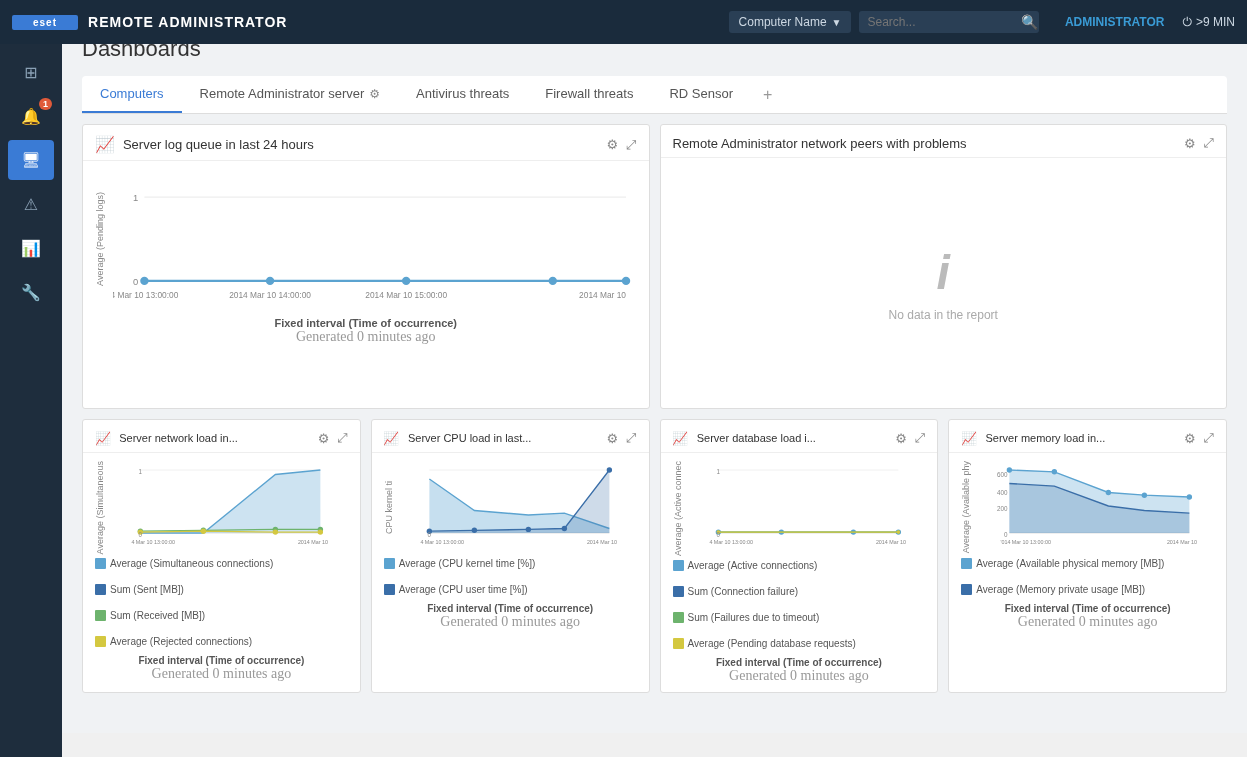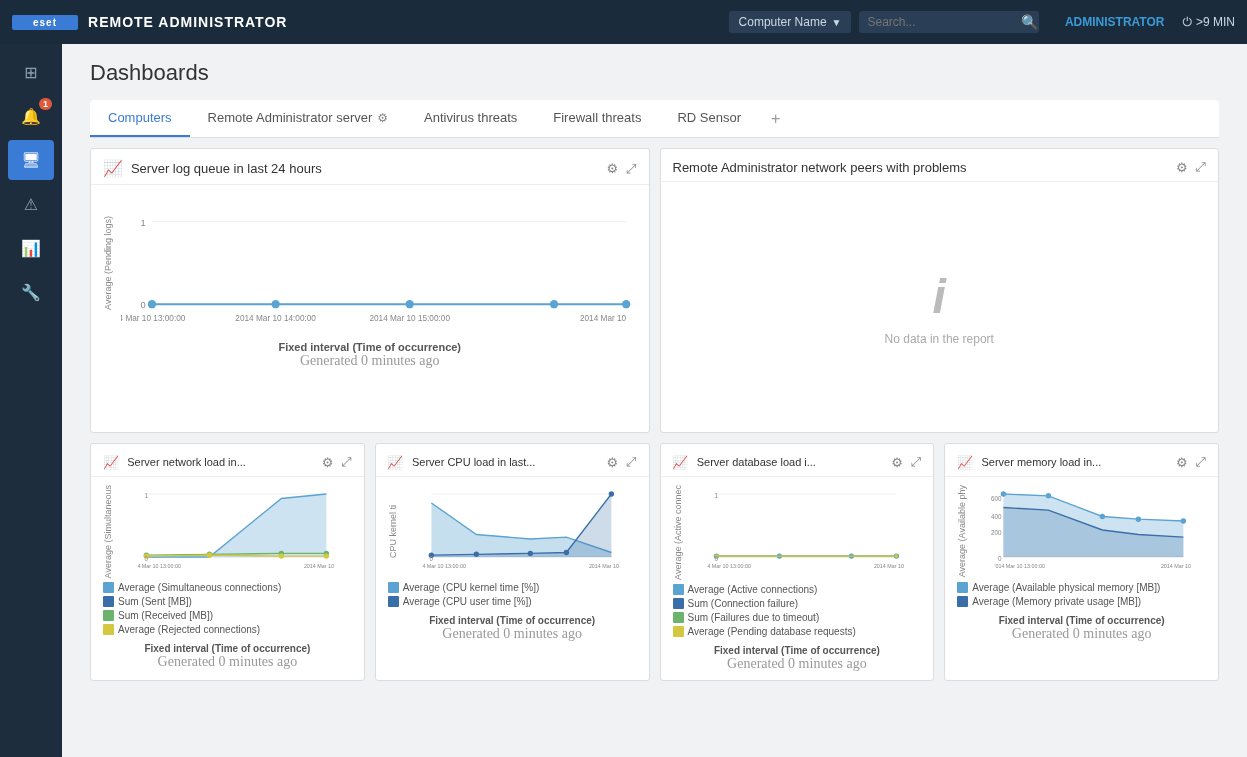--- a/index.html
+++ b/index.html
@@ -122,23 +122,23 @@
       background: #e05a3a;
       color: #fff;
       font-size: 9px;
       border-radius: 8px;
       padding: 1px 4px;
       font-weight: bold;
     }
 
     
     .main-content {
-      margin-top: 44px;
+      margin-top: 20px;
       margin-left: 62px;
-      padding: 16px 28px;
+      padding: 16px 20px;
       min-height: calc(100vh - 44px);
       background: #f0f2f4;
     }
 
     .page-title {
       font-size: 22px;
       font-weight: normal;
       color: #333;
       margin-bottom: 14px;
     }
@@ -262,21 +262,21 @@
       font-weight: bold;
     }
     .no-data-text {
       font-size: 12px;
       color: #aaa;
     }
 
     .legend-box {
       display: flex;
       flex-direction: column;
-      gap: 3px;
+      gap: 15px;
       font-size: 10px;
       color: #555;
       margin-top: 4px;
     }
     .legend-item {
       display: flex;
       align-items: center;
       gap: 4px;
     }
     .legend-dot {

